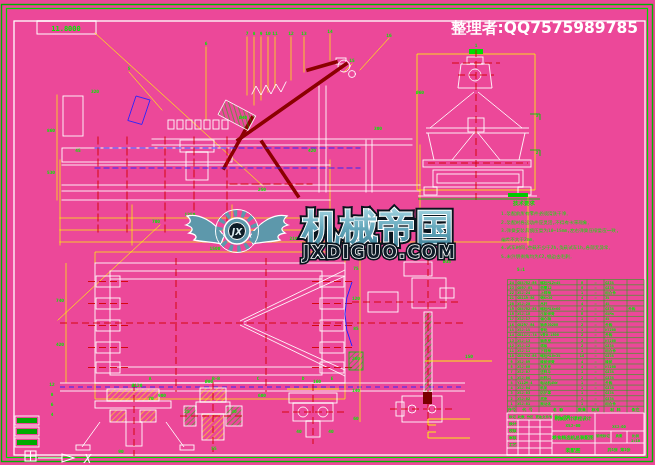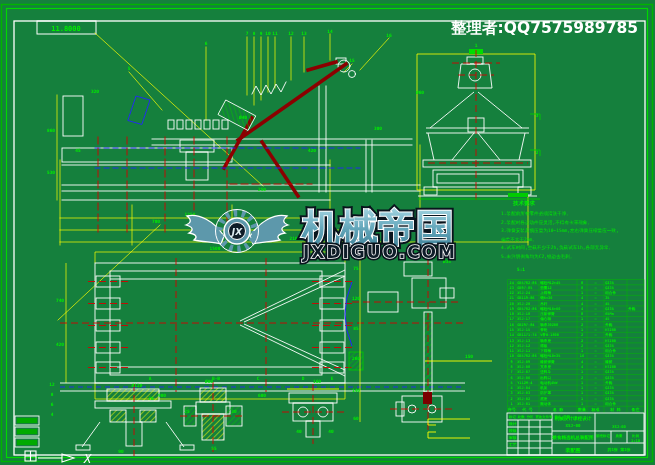--- a/index.html
+++ b/index.html
@@ -1,16 +1,16 @@
 <!DOCTYPE html>
 <html><head>
 <meta charset="utf-8">
 <style>
   html,body{margin:0;padding:0;background:#000;}
-  .stage{position:relative;width:655px;height:465px;background:#15803d;overflow:hidden;
+  .stage{position:relative;width:655px;height:465px;background:#ec4899;overflow:hidden;
          font-family:"DejaVu Sans Mono", monospace;}
   svg text{font-family:"DejaVu Sans Mono", monospace;}
   .brand-txt{font-family:"DejaVu Sans", sans-serif;font-weight:bold;}
 </style>
 </head>
 <body>
 
 <div class="stage">
 <svg id="cad" width="655" height="465" viewBox="0 0 655 465">
   <defs>

